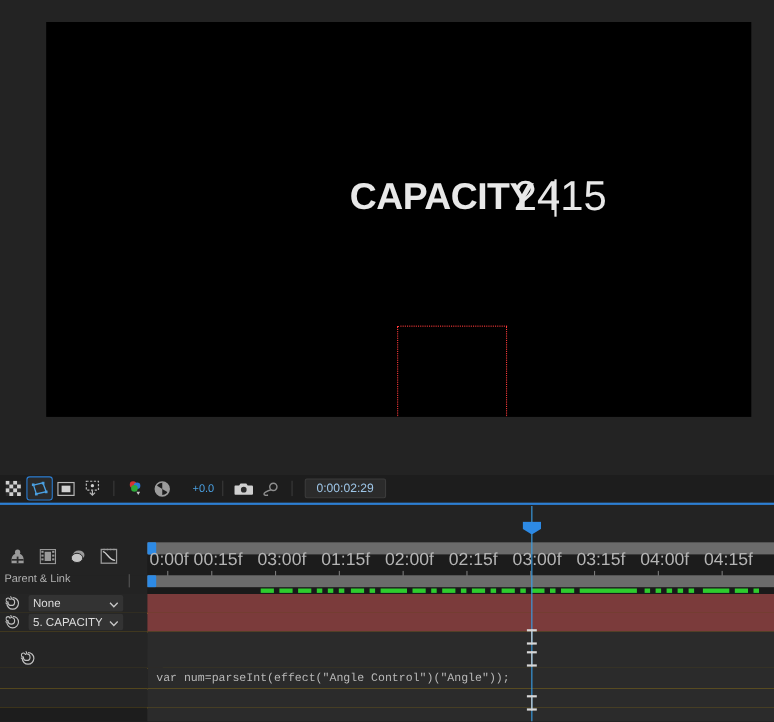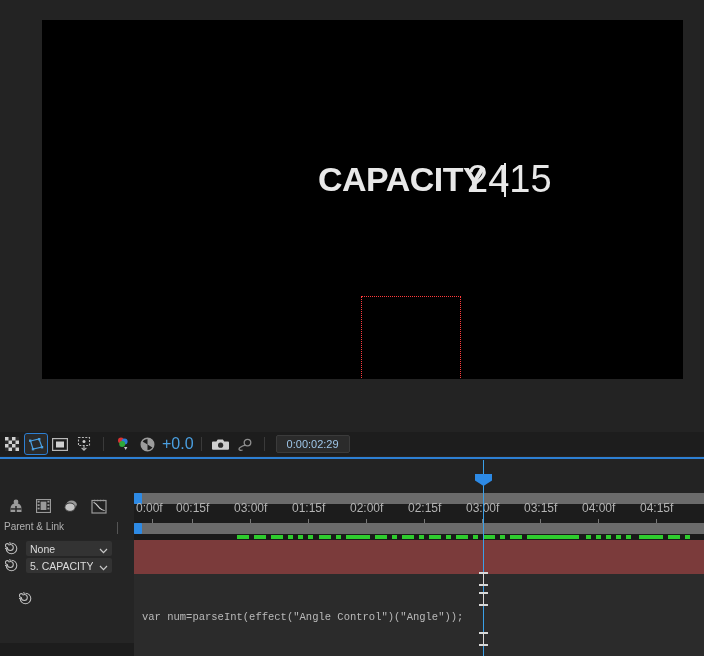--- a/index.html
+++ b/index.html
@@ -19,34 +19,34 @@
              border:1px dotted #ff3a3a;box-sizing:border-box;}
 
   
   .vbar{position:absolute;left:0;top:432px;width:704px;height:24px;background:#1d1d1d;
         display:flex;align-items:center;}
   .vbar .seg{display:flex;align-items:center;}
   .ico{width:22px;height:20px;display:flex;align-items:center;justify-content:center;margin:0 1px;}
   .ico svg{display:block;}
   .ico.sel{outline:1px solid #2d7fd3;background:#2a2a2a;border-radius:2px;}
   .vdiv{width:1px;height:14px;background:#3a3a3a;margin:0 7px;}
-  .expo{color:#4a9fe0;font-size:16px;margin-left:3px;}
+  .expo{color:#4a9fe0;font-size:10px;margin-left:16px;}
   .tc-box{margin-left:4px;background:#2b2b2b;border:1px solid #3b3b3b;border-radius:2px;
           padding:2px 10px;color:#9ec6e8;font-size:11px;font-family:"Liberation Sans",sans-serif;}
   .blue-line{position:absolute;left:0;top:457px;width:704px;height:2px;background:#2d7fd3;}
 
   
   .tl{position:absolute;left:0;top:460px;width:704px;height:196px;background:#232323;}
   .tl-switches{position:absolute;left:0;top:33px;width:134px;height:30px;display:flex;
                align-items:center;padding-left:8px;gap:12px;}
 
   .ruler{position:absolute;left:134px;top:33px;width:570px;height:30px;background:#1c1c1c;}
   .ruler-bar{position:absolute;left:0;top:0;width:570px;height:11px;background:#6b6b6b;}
   .ruler-bar-knob{position:absolute;left:0;top:0;width:8px;height:11px;background:#2d8ae5;border-radius:1px;}
-  .tick-label{position:absolute;top:8px;font-size:12px;color:#b4b4b4;white-space:nowrap;}
+  .tick-label{position:absolute;top:8px;font-size:16px;color:#b4b4b4;white-space:nowrap;}
   .tick-mark{position:absolute;top:26px;width:1px;height:5px;background:#7a7a7a;}
 
   .wb{position:absolute;left:134px;top:63px;width:570px;height:11px;background:#6b6b6b;}
   .wb-knob{position:absolute;left:0;top:0;width:8px;height:11px;background:#2d8ae5;border-radius:1px;}
 
   .hdr{position:absolute;left:0;top:63px;width:134px;height:11px;background:#232323;}
   .hdr-lbl{position:absolute;left:4px;top:-2px;font-size:10px;color:#b0b0b0;}
   .hdr-sep{position:absolute;left:117px;top:-1px;width:1px;height:12px;background:#555;}
 
   .kf-strip{position:absolute;left:134px;top:74px;width:570px;height:6px;background:#1a1a1a;}

